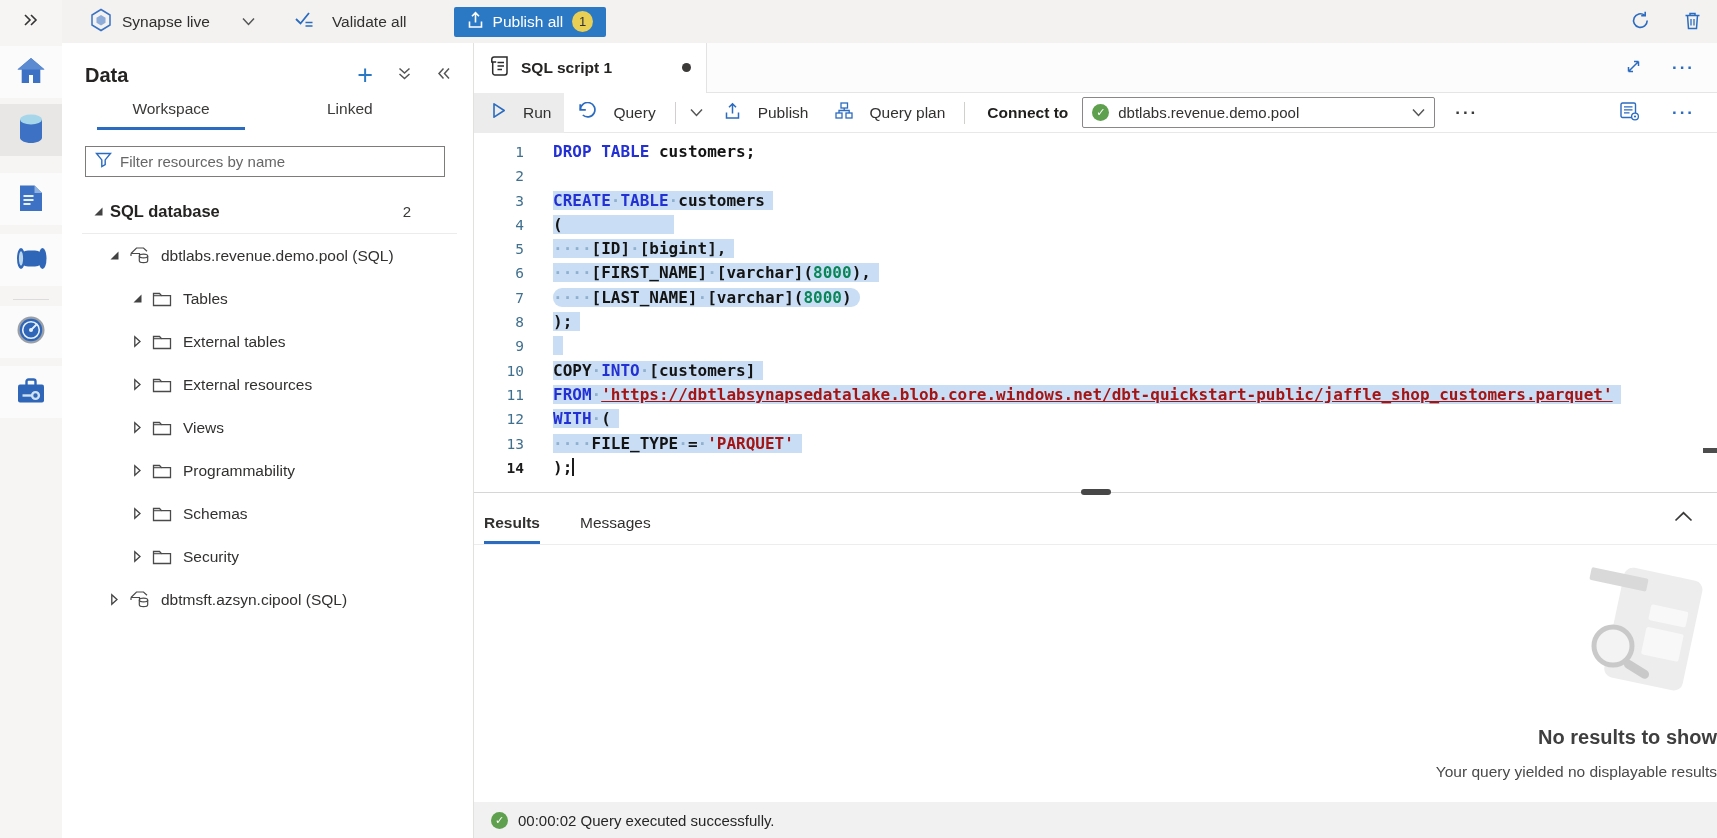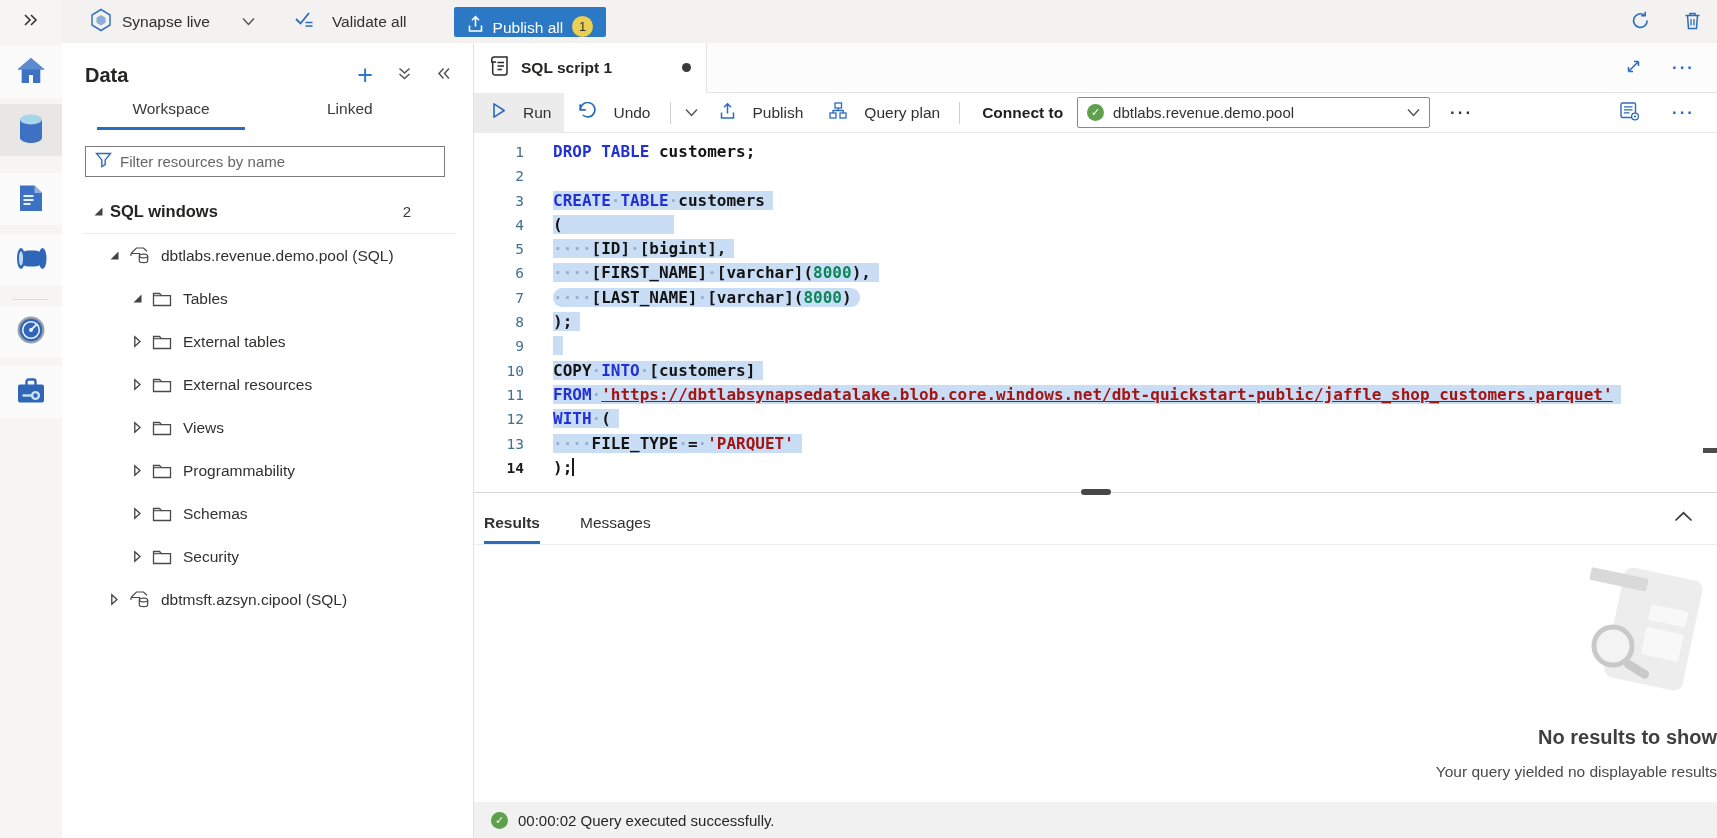--- a/index.html
+++ b/index.html
@@ -11,21 +11,21 @@
   .rail { position:absolute; left:0; top:0; width:62px; height:838px; background:#f6f5f4; z-index:5; }
   .rail-collapse { height:43px; display:flex; align-items:center; justify-content:center; }
   .rail-item { position:absolute; left:0; width:62px; height:52px; display:flex; align-items:center; justify-content:center; background:#fbfbfb; cursor:pointer; }
   .rail-item.selected { background:#e8e7e6; }
   .rail-divider { position:absolute; left:13px; width:36px; height:1px; background:#dcdcdc; }
 
   
   .topbar { position:absolute; left:62px; top:0; right:0; height:43px; background:#f3f2f1; display:flex; align-items:center; font-size:15.5px; }
   .tb-group { display:flex; align-items:center; gap:10px; }
   .tb-label { color:#2f2e2d; }
-  .publish-btn { display:flex; align-items:flex-end; gap:9px; height:30px; margin-left:34px; padding:0 13px; background:#2b79c4; border:none; border-radius:2px; color:#fff; font-size:15.5px; font-family:inherit; cursor:pointer; }
+  .publish-btn { display:flex; align-items:center; gap:9px; height:30px; margin-left:34px; padding:0 13px; background:#2b79c4; border:none; border-radius:2px; color:#fff; font-size:15.5px; font-family:inherit; cursor:pointer; }
   .badge { width:21px; height:21px; border-radius:50%; background:#e9cf53; color:#323130; font-size:13px; display:flex; align-items:center; justify-content:center; }
   .tb-right { margin-left:auto; display:flex; align-items:center; gap:30px; margin-right:14px; }
   .iconbtn { background:none; border:none; cursor:pointer; display:flex; align-items:center; justify-content:center; padding:2px; }
 
   
   .sidepanel { position:absolute; left:62px; top:43px; width:412px; height:795px; background:#fff; border-right:1px solid #e3e1df; }
   .sp-head { display:flex; align-items:center; margin:20px 20px 0 23px; }
   .sp-title { font-size:20px; font-weight:bold; color:#252423; }
   .sp-head-icons { margin-left:auto; display:flex; align-items:center; gap:20px; }
   .plus { color:#2b79c4; font-size:27px; font-weight:300; line-height:20px; }
@@ -228,21 +228,21 @@
           </svg></span>
       <input type="text" placeholder="Filter resources by name" style="">
     </div>
     <div class="tree" id="tree">
         <div class="tree-row lvl0">
           <span class="caret">
             <svg width="11" height="11" viewBox="0 0 11 11">
               <path d="M9.5 1.5v8h-8z" fill="#424242"></path>
             </svg>
           </span>
-          <span class="tlabel">SQL windows</span>
+          <span class="tlabel">SQL database</span>
           <span class="tcount">2</span>
         </div>
         <div class="tree-div"></div>
         <div class="tree-row lvl1">
           <span class="caret">
             <svg width="11" height="11" viewBox="0 0 11 11">
               <path d="M9.5 1.5v8h-8z" fill="#424242"></path>
             </svg>
           </span>
           <span class="ticon">
@@ -402,21 +402,21 @@
         <span><svg width="14" height="17" viewBox="0 0 14 17">
               <path d="M2 1.8 12.2 8.5 2 15.2z" fill="none" stroke="#2b6bc0" stroke-width="1.6" stroke-linejoin="round"></path>
             </svg></span>
         <span>Run</span>
       </button>
       <button class="tbtn">
         <span><svg width="19" height="18" viewBox="0 0 19 18">
               <path d="M3.2 2.2v5.6h5.6" fill="none" stroke="#2b6bc0" stroke-width="1.7"></path>
               <path d="M3.5 7.5A7.2 7.2 0 1 1 5.8 13" fill="none" stroke="#2b6bc0" stroke-width="1.7"></path>
             </svg></span>
-        <span>Undo</span>
+        <span>Query</span>
       </button>
       <span class="tsep"></span>
       <button class="iconbtn" style="padding:0 8px;">
           <span><svg width="13" height="9" viewBox="0 0 13 9">
               <path d="M1 1.5 6.5 7.5 12 1.5" fill="none" stroke="#555" stroke-width="1.5"></path>
             </svg></span>
         </button>
       <button class="tbtn">
         <span><svg width="17" height="18" viewBox="0 0 17 18">
               <path d="M8.5 11.5V2M5 5.2 8.5 1.7 12 5.2" fill="none" stroke="#2b6bc0" stroke-width="1.5"></path>

